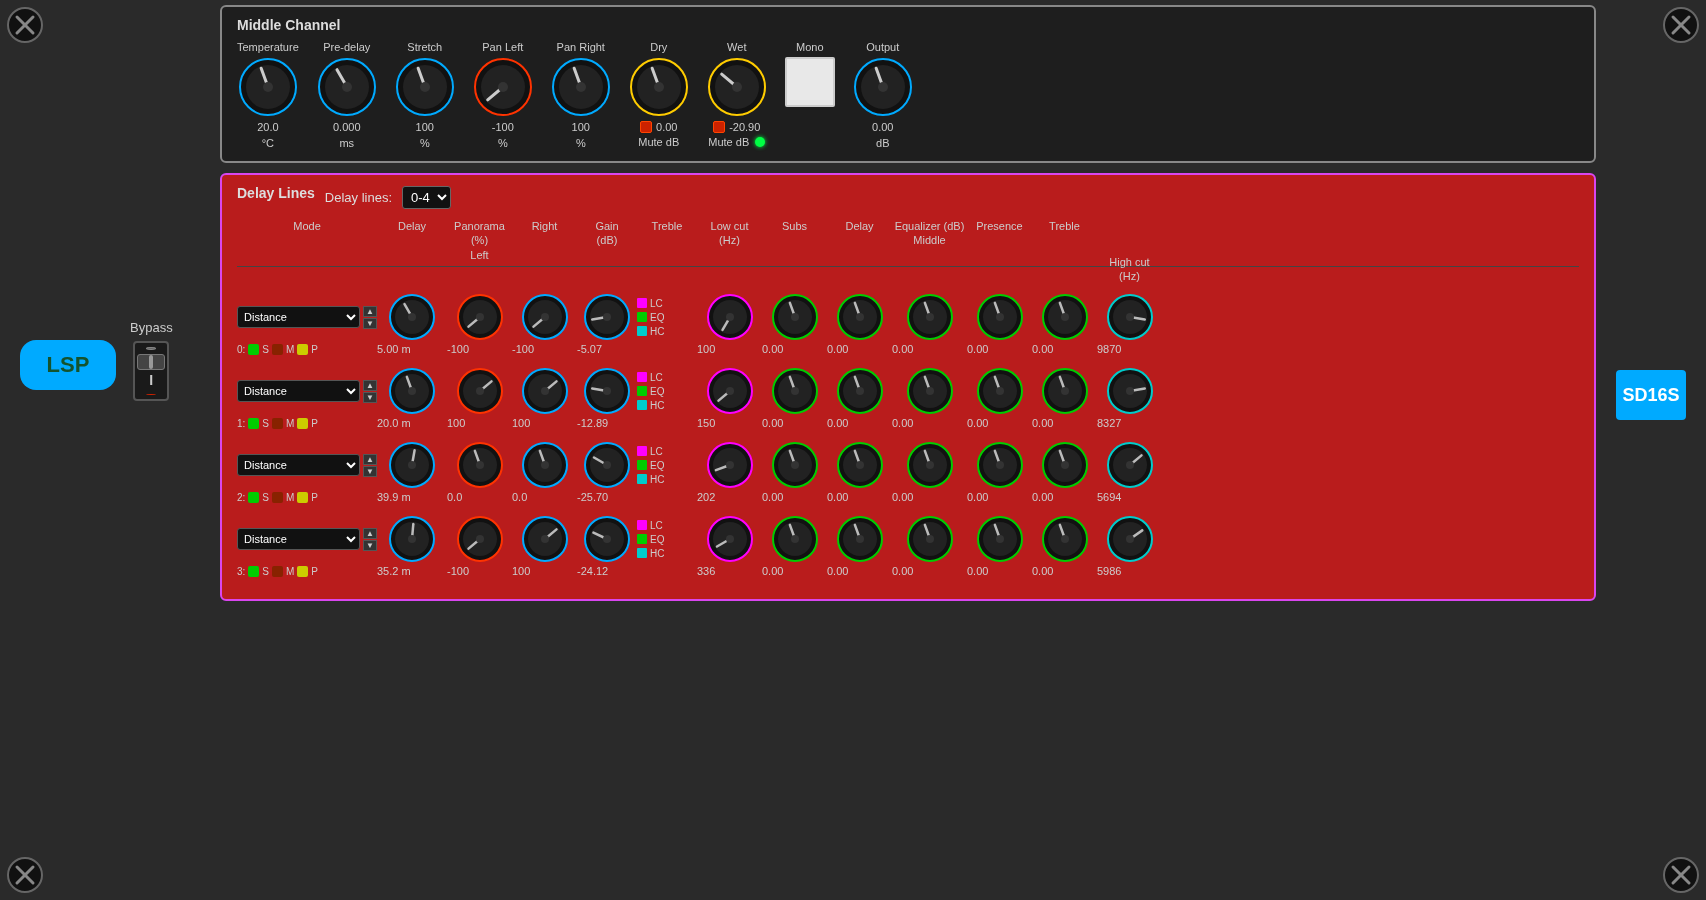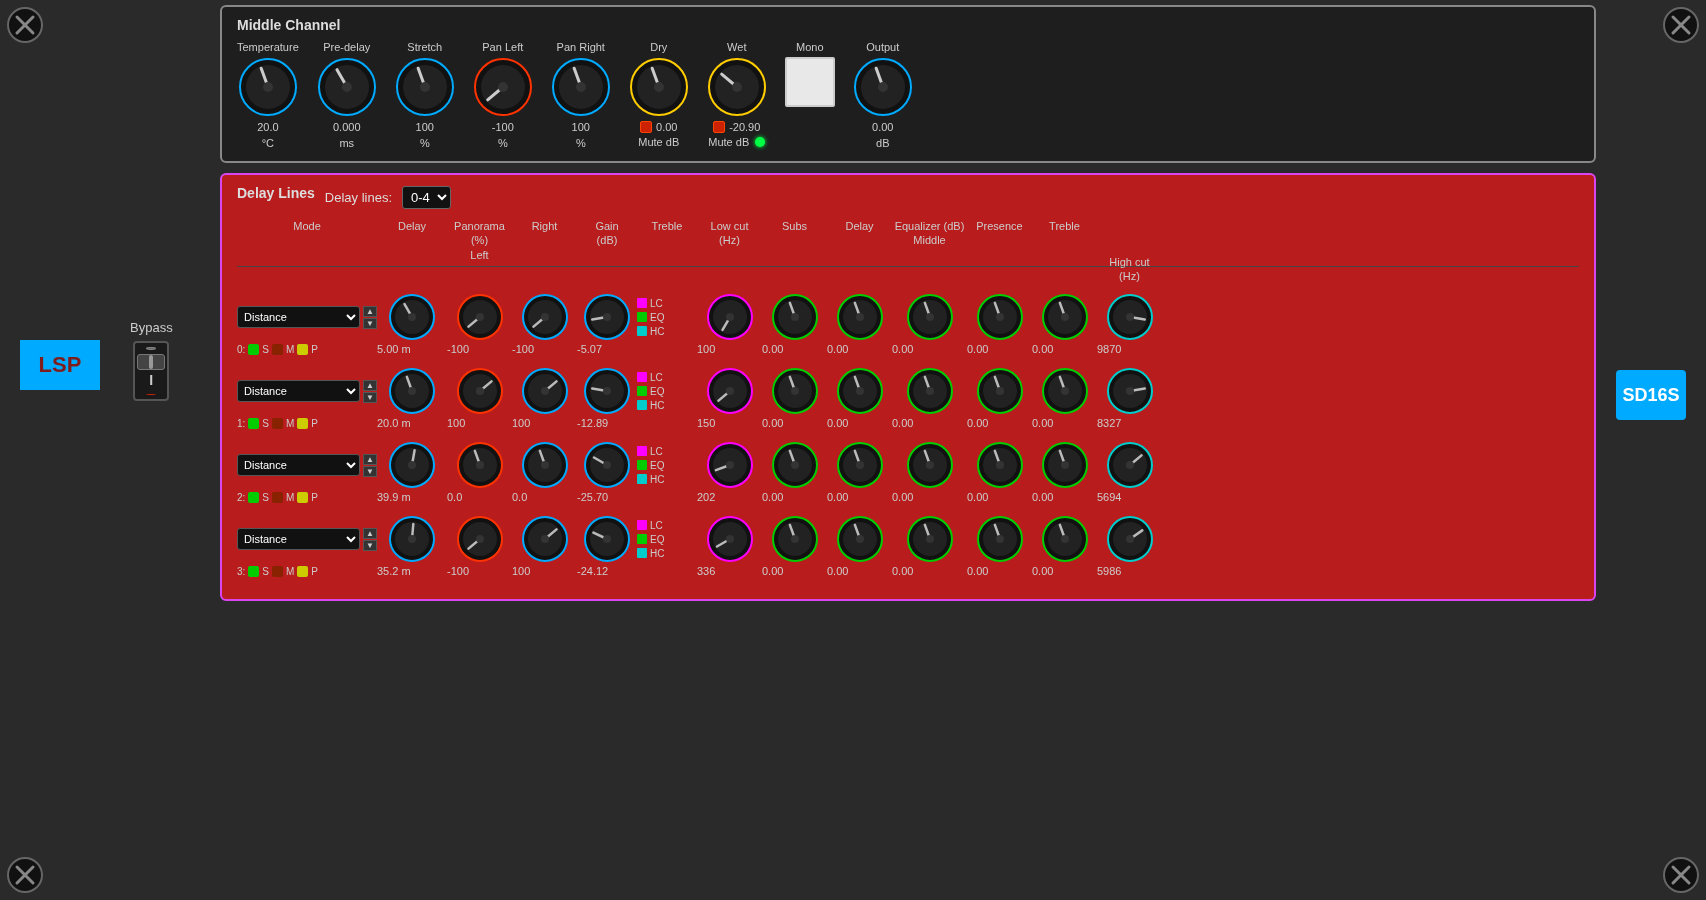--- a/index.html
+++ b/index.html
@@ -20,27 +20,27 @@
       align-items: center;
       justify-content: center;
     }
     .corner-icon svg { width: 36px; height: 36px; }
 
     .lsp-button {
       position: absolute;
       left: 20px;
       top: 340px;
       background: #00aaff;
-      color: #7f1d1d;
+      color: #14532d;
       font-weight: bold;
       font-size: 22px;
-      width: 80px;
+      width: 96px;
       height: 50px;
       border: none;
-      border-radius: 0;
+      border-radius: 16px;
       cursor: pointer;
       display: flex;
       align-items: center;
       justify-content: center;
     }
 
     .sd16s-button {
       position: absolute;
       right: 20px;
       top: 370px;

